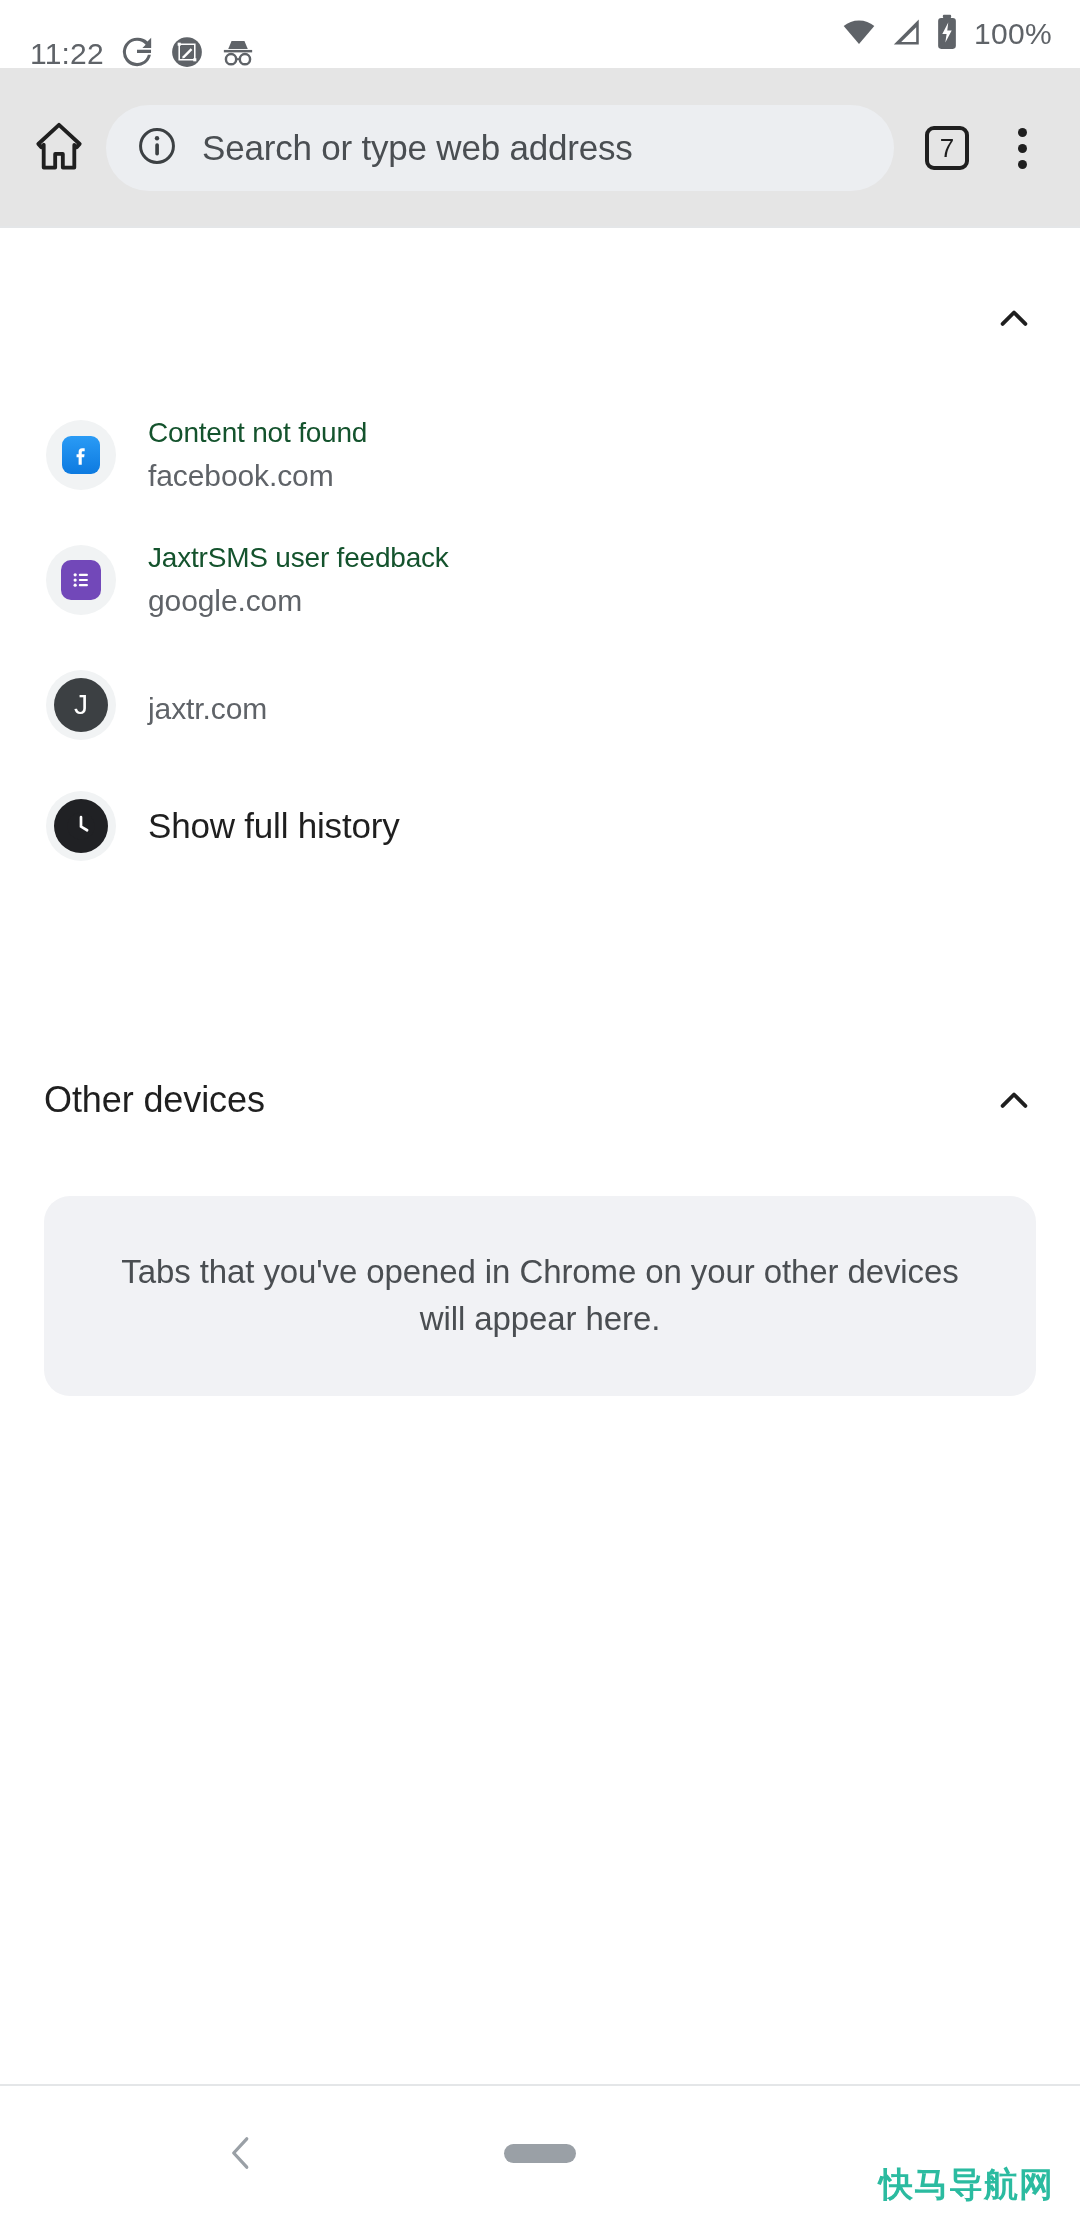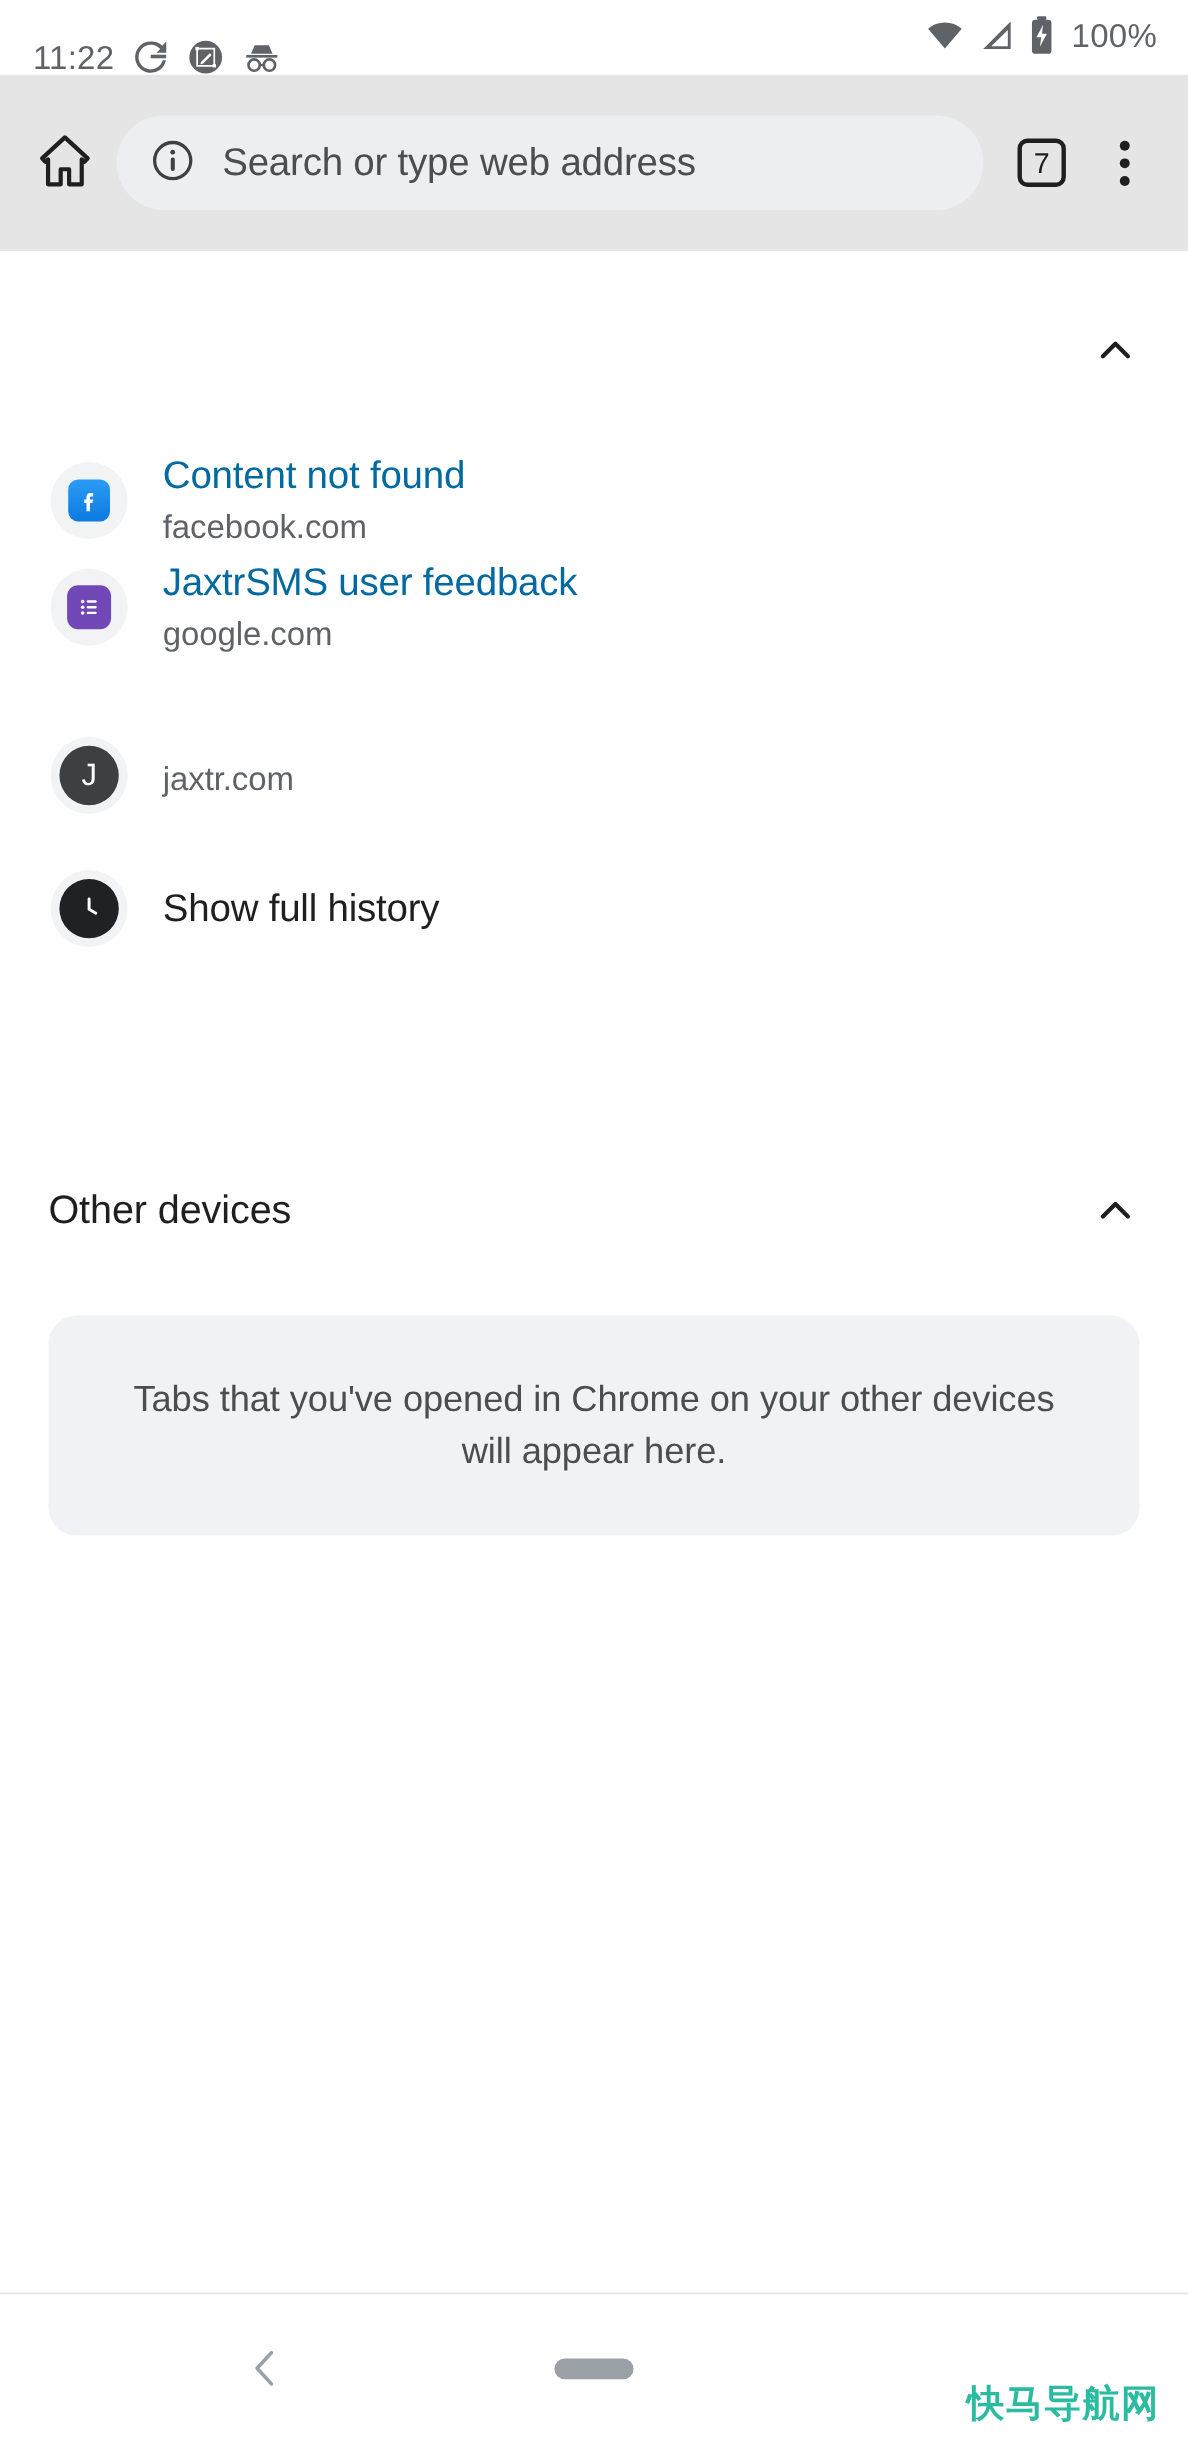--- a/index.html
+++ b/index.html
@@ -162,22 +162,22 @@
     border-radius: 50%;
     background: #f1f3f4;
     display: flex;
     align-items: center;
     justify-content: center;
     flex: 0 0 auto;
     margin-right: 32px;
   }
   .row-text { display: flex; flex-direction: column; min-width: 0; }
   .row-title {
-    font-size: 35px;
-    color: #0369a1;
+    font-size: 28px;
+    color: #14532d;
     line-height: 1.18;
     letter-spacing: -0.2px;
     white-space: nowrap;
   }
   .row-sub {
     font-size: 30px;
     color: #5f6368;
     line-height: 1.2;
     margin-top: 8px;
     letter-spacing: -0.1px;
@@ -395,21 +395,21 @@
           <path d="M15.4 8.6h-1.9c-.5 0-.8.3-.8.8v1.8h2.6l-.4 2.8h-2.2v7h-2.9v-7H7.9v-2.8h1.9V9.1c0-2 1.2-3.3 3.2-3.3h2.4z" fill="#ffffff"></path>
         </svg>
       </div>
     </div>
     <div class="row-text">
       <span class="row-title">Content not found</span>
       <span class="row-sub">facebook.com</span>
     </div>
   </div>
 
-  <div class="list-row" style="top:493px; height:118px;">
+  <div class="list-row" style="top:521px; height:118px;">
     <div class="favicon-circle">
       <div class="forms-tile">
         <svg width="26" height="26" viewBox="0 0 24 24">
           <circle cx="6.6" cy="7.2" r="1.5" fill="#ffffff"></circle>
           <circle cx="6.6" cy="12" r="1.5" fill="#ffffff"></circle>
           <circle cx="6.6" cy="16.8" r="1.5" fill="#ffffff"></circle>
           <rect x="10" y="6.2" width="8.4" height="2" rx="0.9" fill="#ffffff"></rect>
           <rect x="10" y="11" width="8.4" height="2" rx="0.9" fill="#ffffff"></rect>
           <rect x="10" y="15.8" width="8.4" height="2" rx="0.9" fill="#ffffff"></rect>
         </svg>

